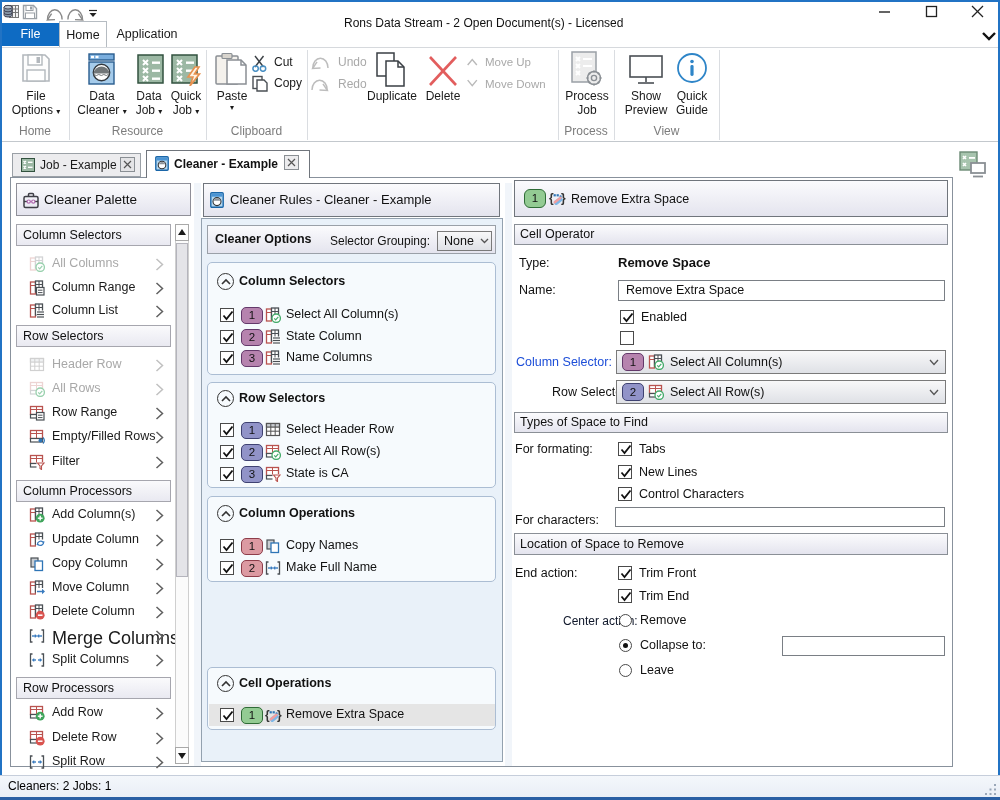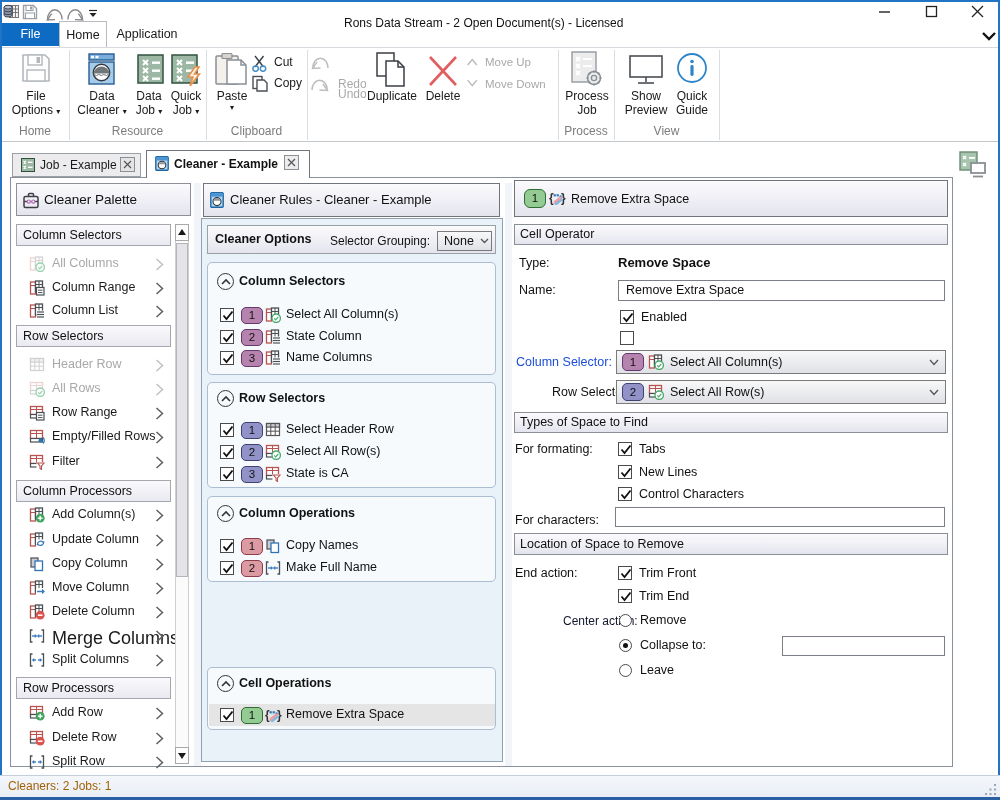--- a/index.html
+++ b/index.html
@@ -169,21 +169,21 @@
  <svg class="abs" style="left:249px;top:27px;" width="20" height="18" viewBox="0 0 20 18">
   <rect x="2" y="1.5" width="9" height="12" fill="#fff" stroke="#4a4f54" stroke-width="1.4"></rect>
   <path d="M6 5 h7 l3 3 v8 h-10 z" fill="#fff" stroke="#4a4f54" stroke-width="1.4"></path>
  </svg>
  <div class="abs txt" style="left:272px;top:28px;">Copy</div>
 
  <svg class="abs" style="left:308px;top:7px;" width="20" height="16" viewBox="0 0 20 16">
   <path d="M2.8 13 a7.6 9.8 0 0 1 15.2 0" fill="none" stroke="#bdbdbd" stroke-width="1.5"></path>
   <path d="M10.5 13.1 L2.7 13.4 L7 6.9" fill="none" stroke="#bdbdbd" stroke-width="1.5"></path>
  </svg>
- <div class="abs txt" style="left:336px;top:7px;color:#a9a9a9;margin-top:32px;">Undo</div>
+ <div class="abs txt" style="left:336px;top:7px;color:#a9a9a9;">Undo</div>
  <svg class="abs" style="left:308px;top:29px;" width="20" height="16" viewBox="0 0 20 16">
   <path d="M17.2 13 a7.6 9.8 0 0 0 -15.2 0" fill="none" stroke="#bdbdbd" stroke-width="1.5"></path>
   <path d="M9.5 13.1 L17.3 13.4 L13 6.9" fill="none" stroke="#bdbdbd" stroke-width="1.5"></path>
  </svg>
  <div class="abs txt" style="left:336px;top:29px;color:#a9a9a9;">Redo</div>
 
  <svg class="abs" style="left:372px;top:3px;" width="34" height="38" viewBox="0 0 34 38">
   <rect x="3" y="2" width="17" height="23" fill="#fff" stroke="#3a3f44" stroke-width="1.5"></rect>
   <path d="M12 10 h12 l6 6 v19 h-18 z" fill="#fff" stroke="#3a3f44" stroke-width="1.5"></path>
   <path d="M24 10 v6 h6" fill="none" stroke="#3a3f44" stroke-width="1.5"></path>
@@ -898,21 +898,21 @@
 <div class="abs txt" style="left:135px;top:461px;font-size:12.5px;color:#111;">Collapse to:</div>
 <div class="tbx abs" style="left:277px;top:459px;width:163px;height:20px;"></div>
 <div class="rad" style="left:114px;top:487px;"></div>
 <div class="abs txt" style="left:135px;top:486px;font-size:12.5px;color:#111;">Leave</div>
   </div>
 
 <div class="abs" style="left:194px;top:183px;width:7px;height:583px;background:#f1f5fa;"></div>
 <div class="abs" style="left:505px;top:183px;width:7px;height:583px;background:#f1f5fa;"></div>
 
 <div class="abs" style="left:0px;top:775px;width:1000px;height:22px;background:linear-gradient(#f4f7fb,#e9eef6);border-top:1px solid #c6cedb;"></div>
-<div class="abs txt" style="left:8px;top:779px;font-size:12px;color:#a16207;">Cleaners: 2 Jobs: 1</div>
+<div class="abs txt" style="left:8px;top:779px;font-size:12px;color:#000000;">Cleaners: 2 Jobs: 1</div>
 <svg class="abs" style="left:985px;top:784px;" width="12" height="12" viewBox="0 0 12 12">
     <g fill="#9aa7b8">
       <rect x="9" y="0" width="2" height="2"></rect>
       <rect x="9" y="4.5" width="2" height="2"></rect>
       <rect x="9" y="9" width="2" height="2"></rect>
       <rect x="4.5" y="4.5" width="2" height="2"></rect>
       <rect x="4.5" y="9" width="2" height="2"></rect>
       <rect x="0" y="9" width="2" height="2"></rect>
     </g>
   </svg>

